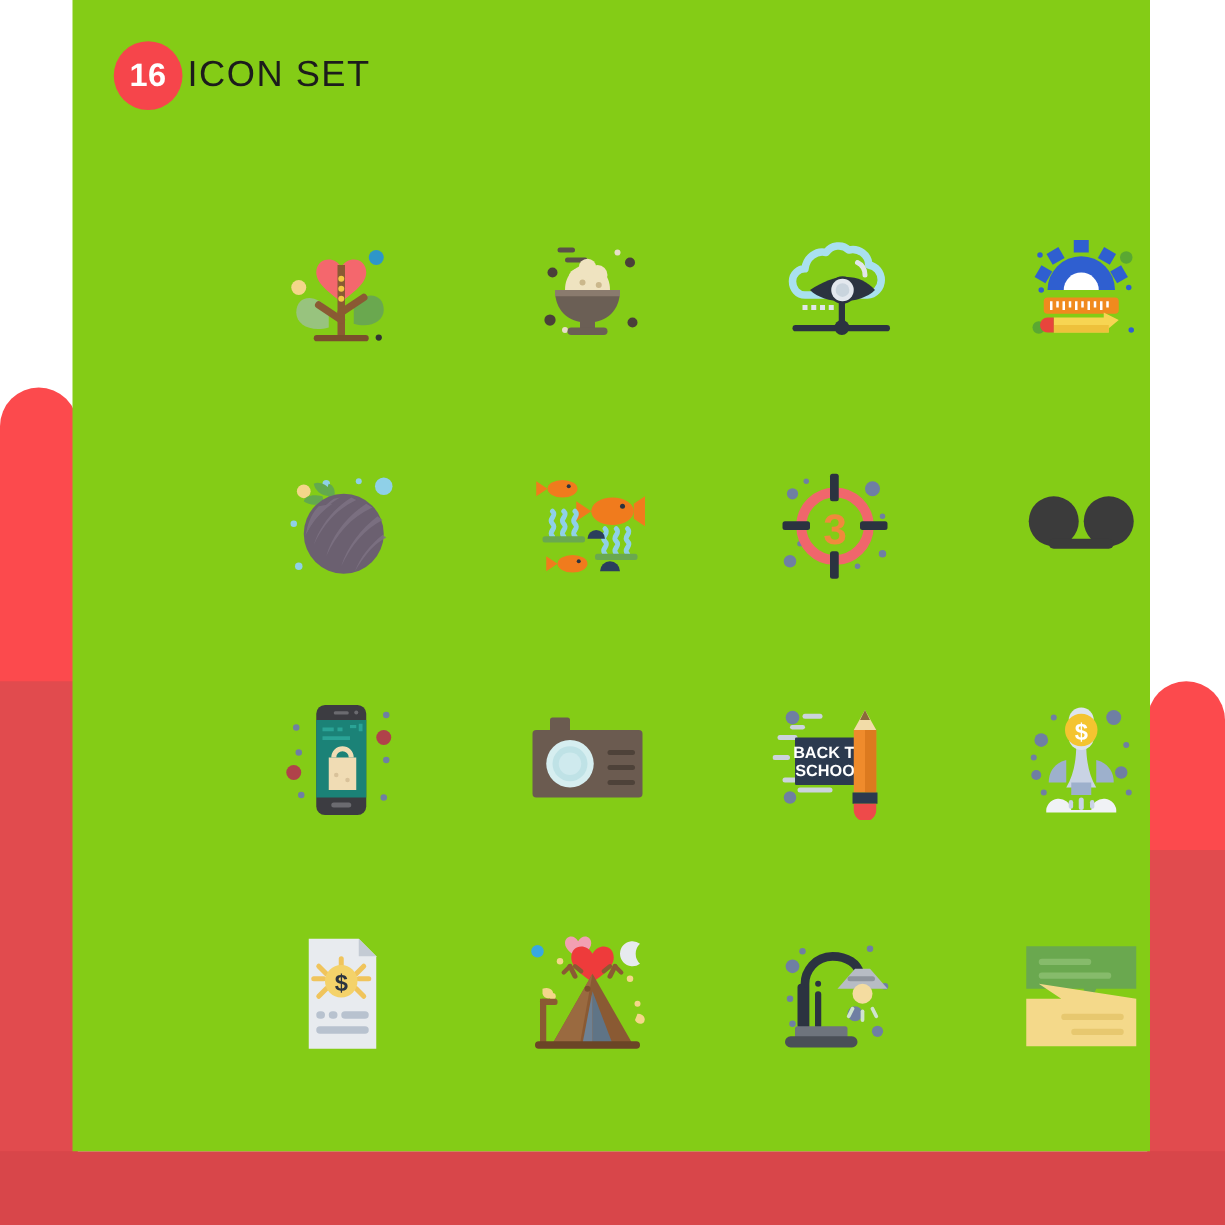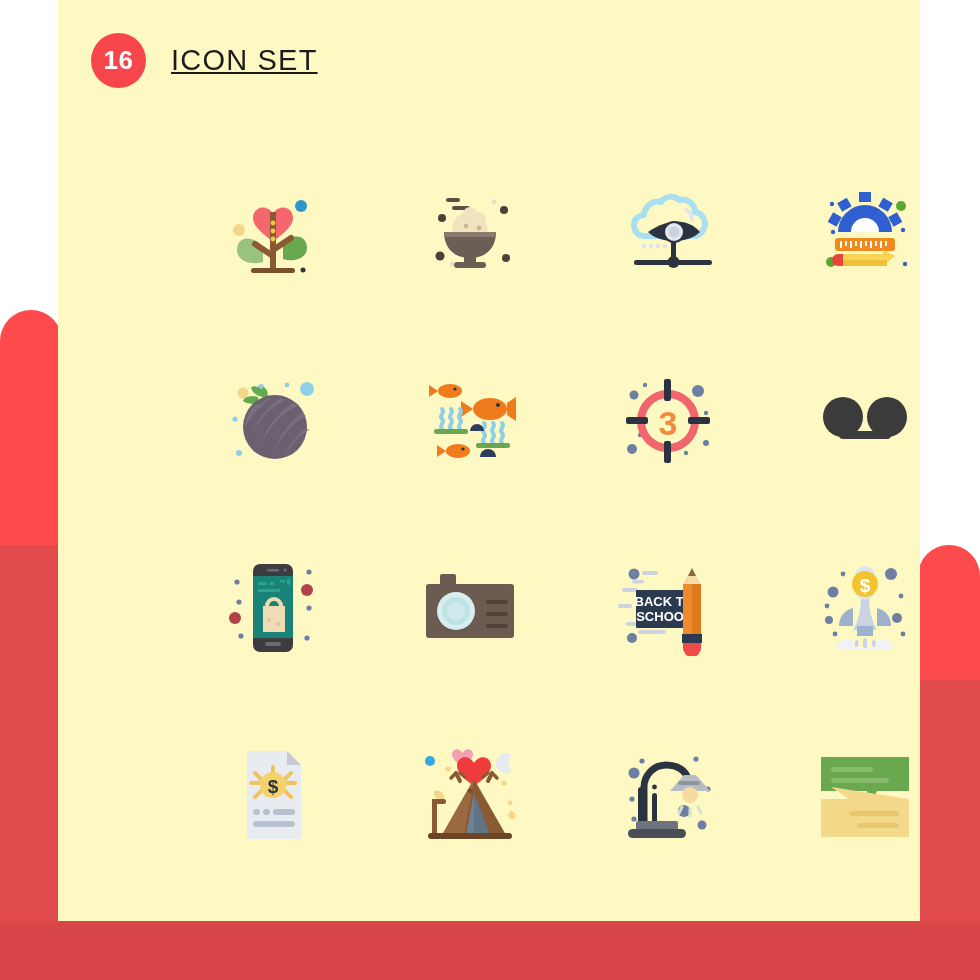--- a/index.html
+++ b/index.html
@@ -29,34 +29,34 @@
     background:#e14b4e;
   }
   .red-bottom{
     position:absolute;left:0;top:921px;width:980px;height:59px;
     background:#d8464a;
   }
 
   
   .card{
     position:absolute;left:58px;top:0;width:862px;height:921px;
-    background:#fef9c3;
+    background:#84cc16;
   }
 
   
   .header{position:absolute;left:33px;top:33px;display:flex;align-items:center;}
   .badge{
     width:55px;height:55px;border-radius:50%;
     background:#f6454b;color:#fff;
     display:flex;align-items:center;justify-content:center;
     font-size:26px;font-weight:bold;letter-spacing:.5px;
   }
   .title{
-    margin-left:25px;font-size:29px;letter-spacing:1.2px;
-    color:#1c1c1c;text-transform:uppercase;font-weight:normal;text-decoration:underline;
+    margin-left:4px;font-size:29px;letter-spacing:1.2px;
+    color:#1c1c1c;text-transform:uppercase;font-weight:normal;
   }
 
   
   .grid{
     position:absolute;left:116px;top:140px;
     width:790px;
     display:grid;grid-template-columns:repeat(4,1fr);
     grid-auto-rows:187px;
   }
   .cell{position:relative;display:flex;align-items:center;justify-content:center;}

